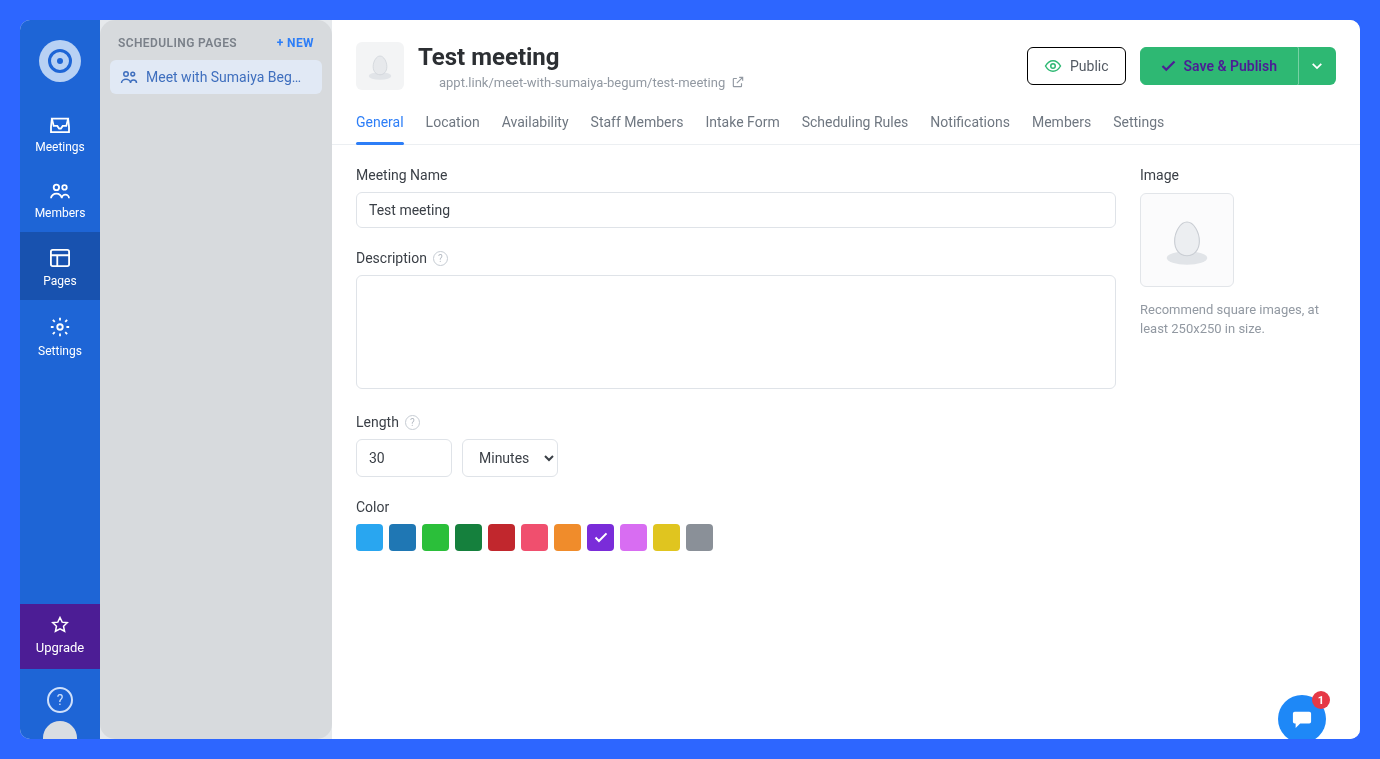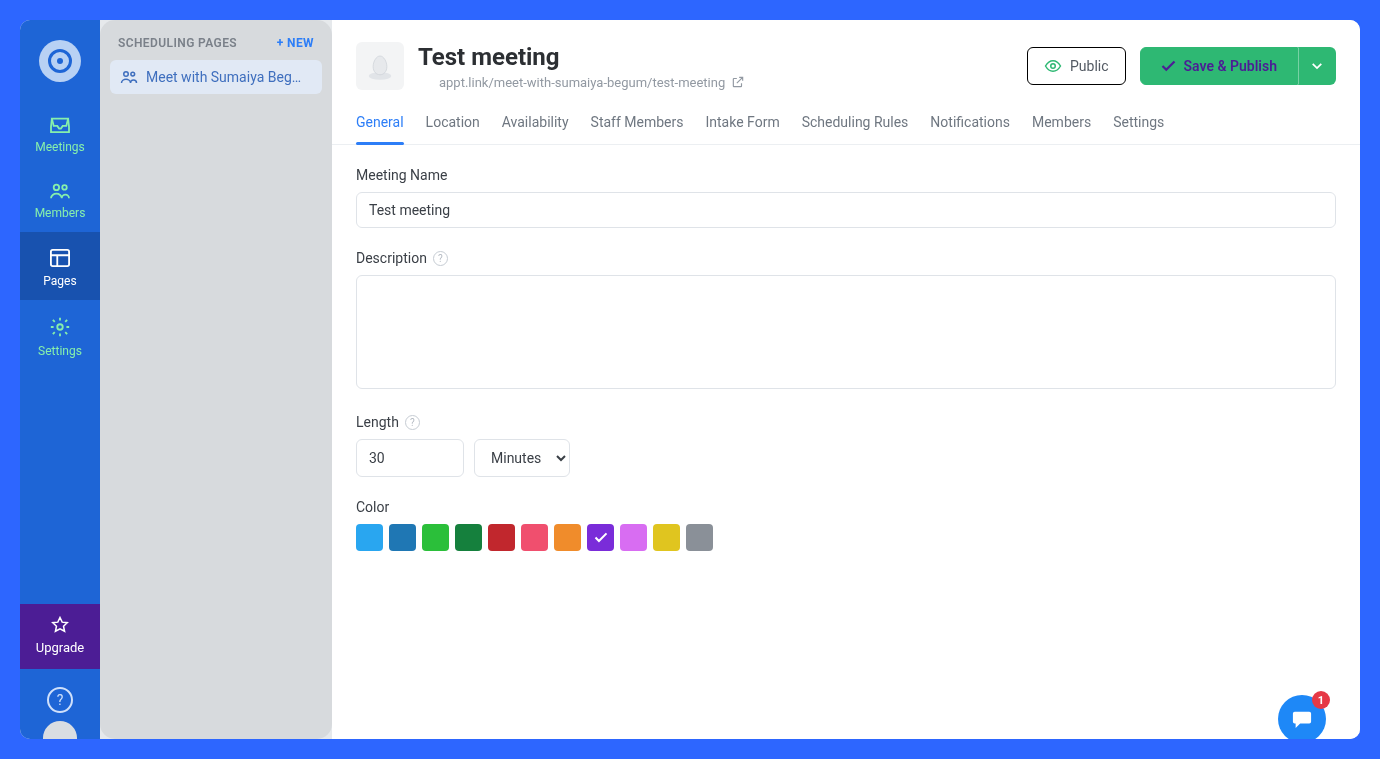--- a/index.html
+++ b/index.html
@@ -47,21 +47,21 @@
   .rail .logo-inner::after{
     content:""; position:absolute; width:6px; height:6px; background:#1e65d6; border-radius:50%;
     top:6px; left:6px;
   }
   .rail-item {
     width: 100%;
     padding: 16px 0 12px;
     text-align: center;
     cursor: pointer;
     font-size: 12px;
-    color: #86efac;
+    color: #ffffff;
   }
   .rail-item.active {
     background: rgba(0,0,0,0.18);
     color: #fff;
   }
   .rail-item svg { display:block; margin:0 auto 6px; }
   .rail-spacer { flex: 1; }
   .upgrade {
     width: 100%;
     background: #4c1d95;
@@ -180,21 +180,21 @@
     width:15px; height:15px; border:1px solid #c6ccd3; border-radius:50%;
     color:#b5bbc3; font-size:10px; display:inline-flex; align-items:center; justify-content:center;
   }
   .input, textarea, select {
     width:100%; border:1px solid #dfe3e8; border-radius:6px;
     padding:9px 12px; font-size:14px; color:#3a3f46; font-family:inherit;
     background:#fff;
   }
   textarea { height:114px; resize:none; }
   .len-row { display:flex; gap:10px; }
-  .len-row .input { width:108px; }
+  .len-row .input { width:96px; }
   .len-row select { width:96px; }
 
   .swatch-row { display:flex; gap:6px; flex-wrap:wrap; }
   .swatch {
     width:27px; height:27px; border-radius:4px; cursor:pointer;
     display:flex; align-items:center; justify-content:center; color:#fff;
   }
 
   .image-label { font-size:14px; color:#3a3f46; margin-bottom:10px; }
   .image-box {
@@ -381,20 +381,30 @@
                   <path d="M2 8l5 5L18 2"></path>
                 </svg>
               </div>
               <div class="swatch" style="background: rgb(216, 109, 242);"></div>
               <div class="swatch" style="background: rgb(224, 197, 31);"></div>
               <div class="swatch" style="background: rgb(138, 144, 152);"></div>
             </div>
         </div>
       </div>
 
+      <div class="right-col">
+        <div class="image-label">Image</div>
+        <div class="image-box egg-box">
+          <svg viewBox="0 0 48 48">
+              <ellipse cx="24" cy="40" rx="18" ry="6" fill="#e1e4e8"></ellipse>
+              <path d="M24 8c6 0 11 9 11 17s-5 13-11 13-11-5-11-13S18 8 24 8z" fill="#eceef1" stroke="#c9cdd3" stroke-width="1"></path>
+            </svg>
+        </div>
+        <div class="image-hint">Recommend square images, at least 250x250 in size.</div>
+      </div>
     </div>
   </div>
 
   <div class="chat-fab">
     <svg width="22" height="20" viewBox="0 0 24 22" fill="#fff">
         <path d="M4 3h16a2 2 0 0 1 2 2v9a2 2 0 0 1-2 2H10l-5 5v-5H4a2 2 0 0 1-2-2V5a2 2 0 0 1 2-2z"></path>
       </svg>
     <div class="chat-badge">1</div>
   </div>
 </div>

